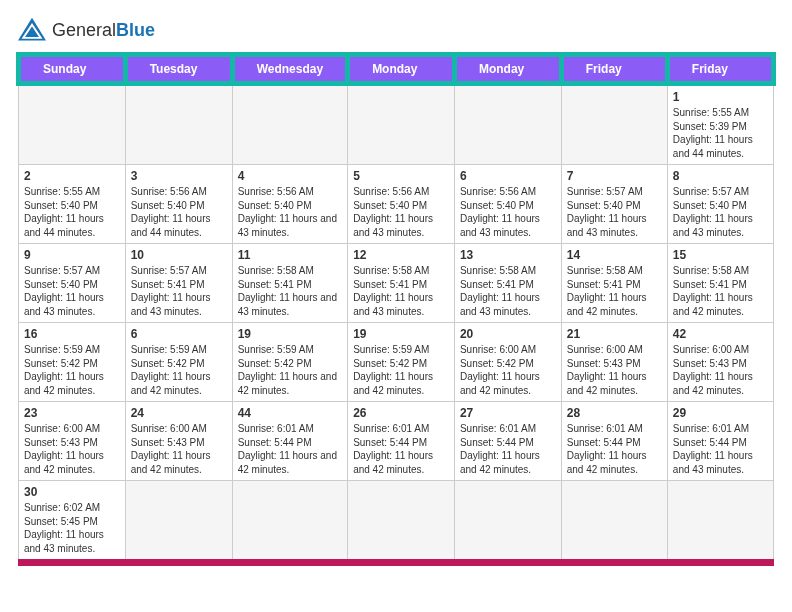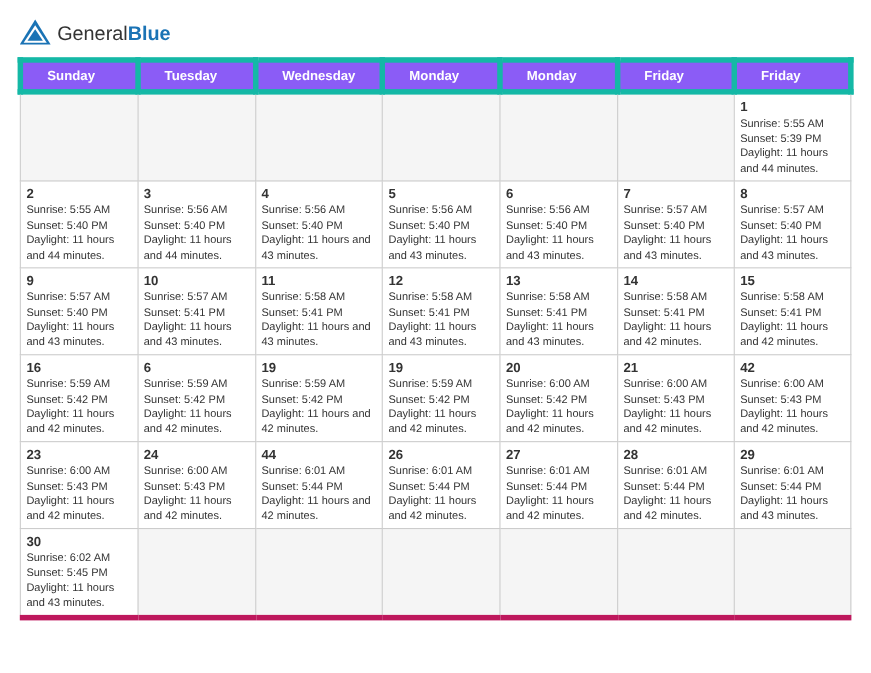--- a/index.html
+++ b/index.html
@@ -78,21 +78,21 @@
       font-weight: 600;
       margin-bottom: 2px;
       color: #333;
     }
     .day-info {
       font-size: 10px;
       line-height: 1.35;
       color: #333;
     }
     .last-row td {
-      border-bottom: 5px solid #be185d;
+      border-bottom: 7px solid #be185d;
     }
   </style>
 </head>
 <body>
 
 <div class="header">
   <div class="logo">
     <svg class="logo-icon" viewBox="0 0 36 32" xmlns="http://www.w3.org/2000/svg">
       <polygon points="18,2 34,28 2,28" fill="#1a73b5"></polygon>
       <polygon points="18,8 30,26 6,26" fill="#fff"></polygon>

